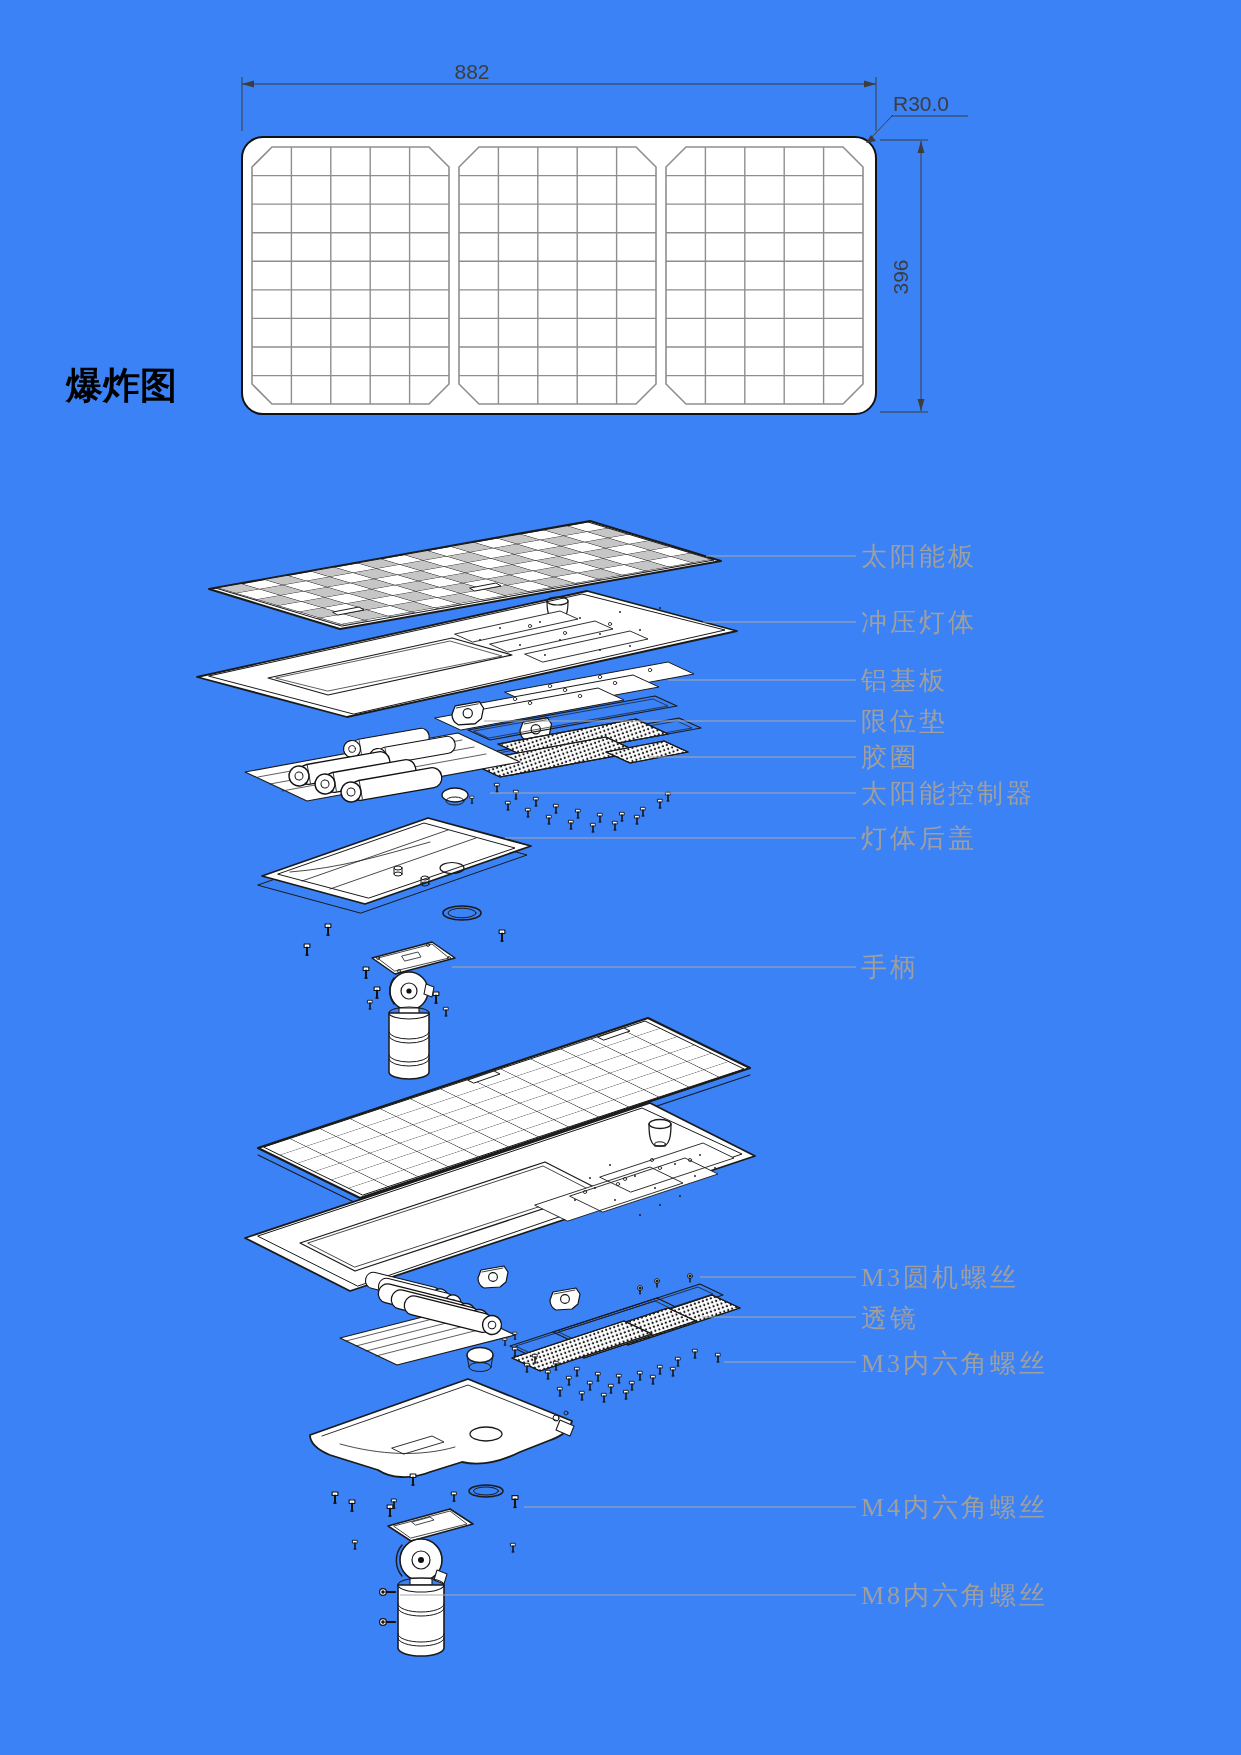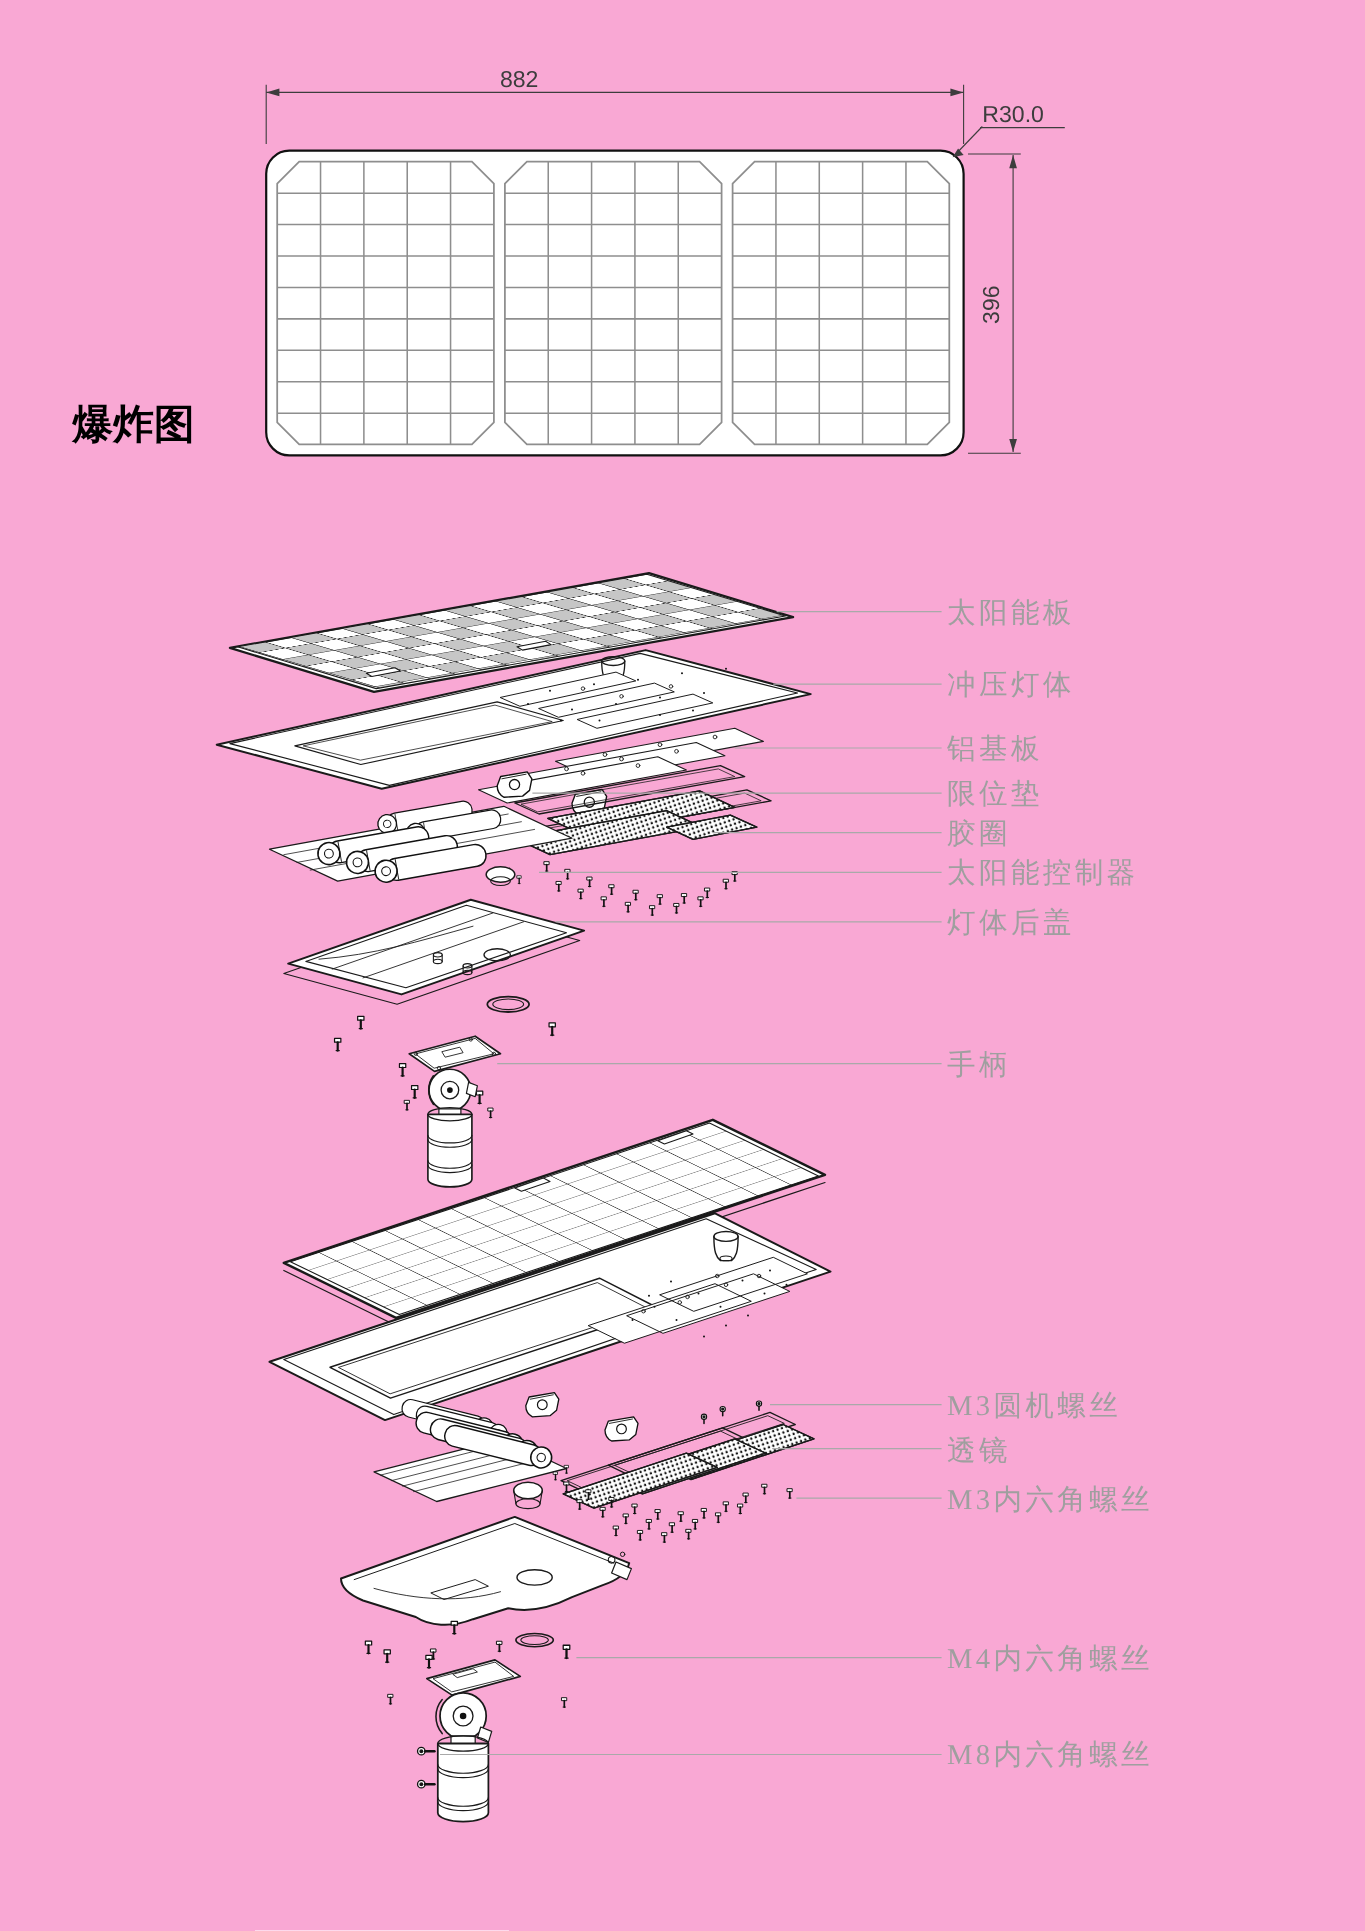--- a/index.html
+++ b/index.html
@@ -1,16 +1,16 @@
 <!DOCTYPE html>
 <html><head>
 <meta charset="utf-8">
 <style>
   html,body{margin:0;padding:0;background:#ffffff;}
-  .canvas{position:relative;width:1241px;height:1755px;background:#f9a8d4;overflow:hidden;}
+  .canvas{position:relative;width:1241px;height:1755px;background:#3b82f6;overflow:hidden;}
   svg{position:absolute;left:0;top:0;}
   .dim-text{font:21px "Liberation Sans","DejaVu Sans",sans-serif;fill:#3d3d3d;}
   .title-text{font:bold 37px "Liberation Sans","DejaVu Sans",sans-serif;fill:#000000;}
   .part-label{font:26px "Liberation Serif","DejaVu Serif",serif;fill:#9f9f9f;letter-spacing:3px;}
 </style>
 </head>
 <body>
 
 <div class="canvas">
 <svg width="1241" height="1755" viewBox="0 0 1241 1755">

